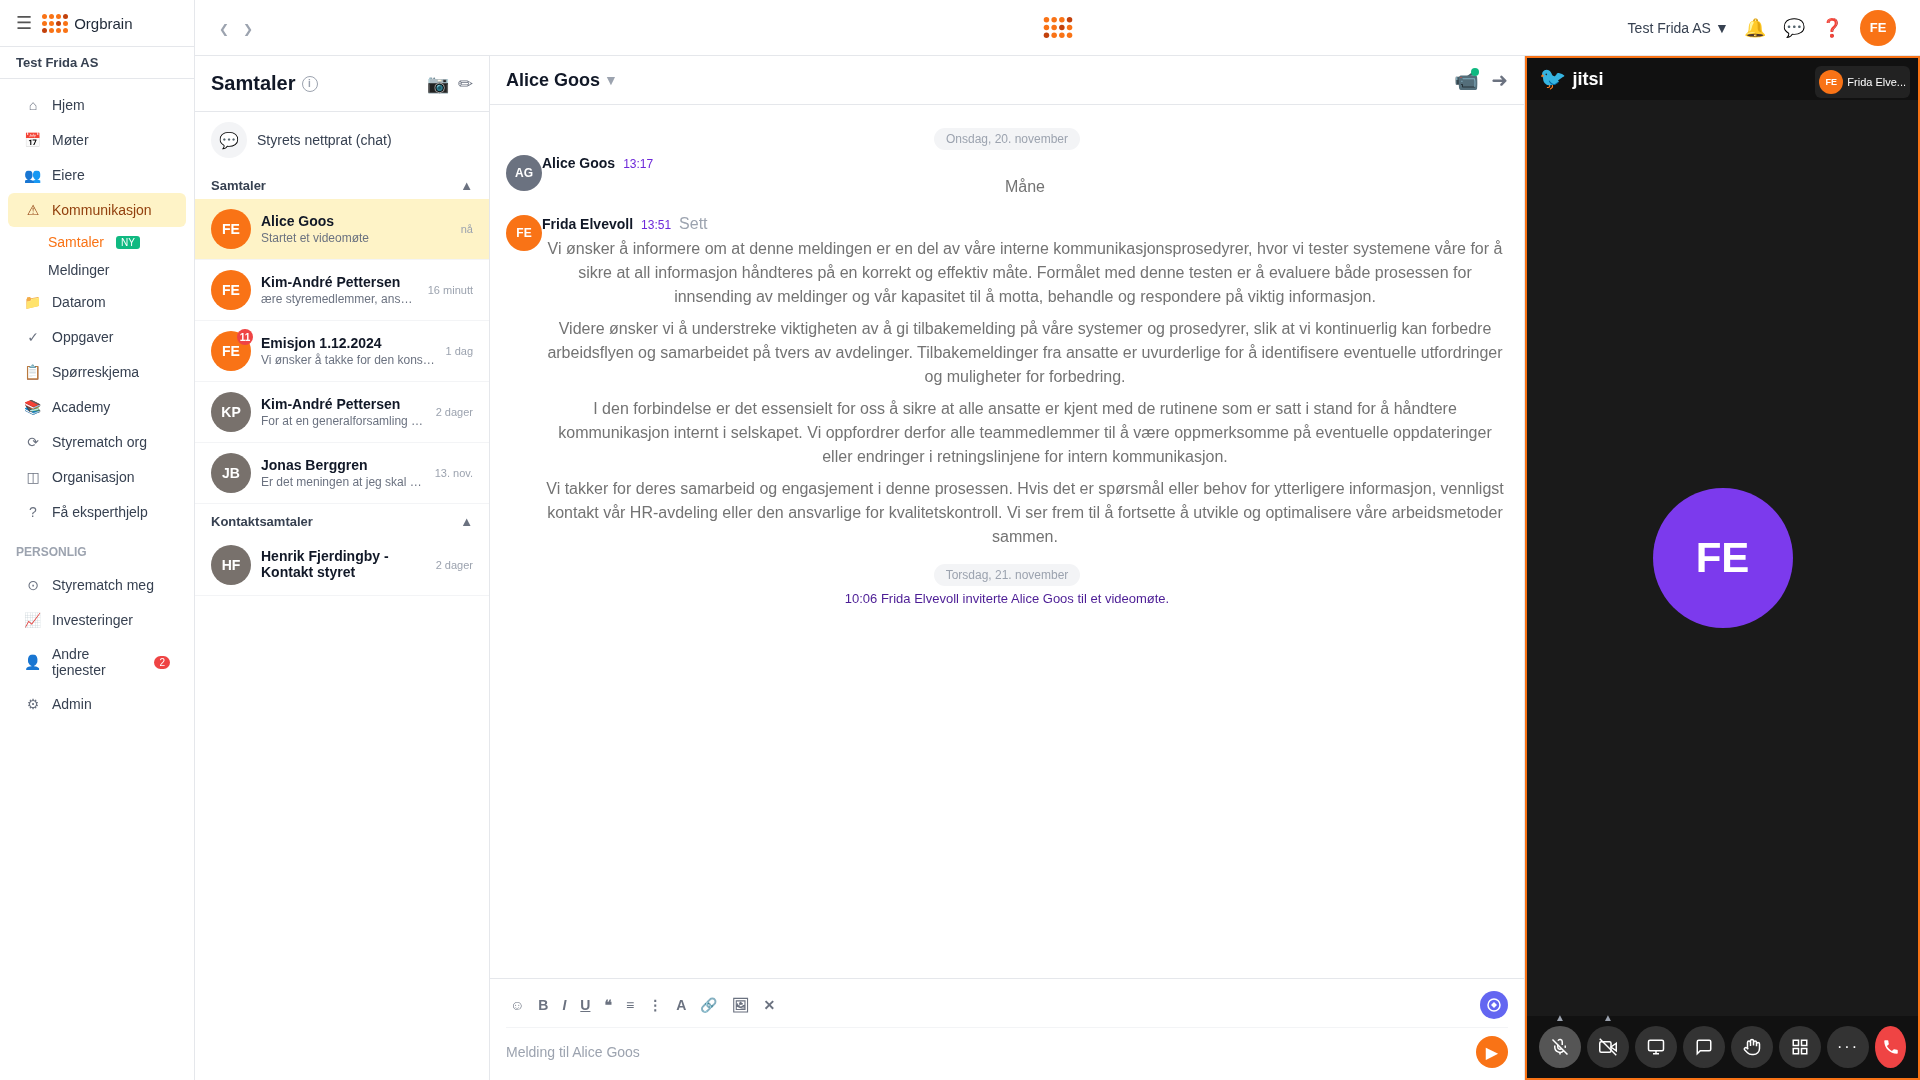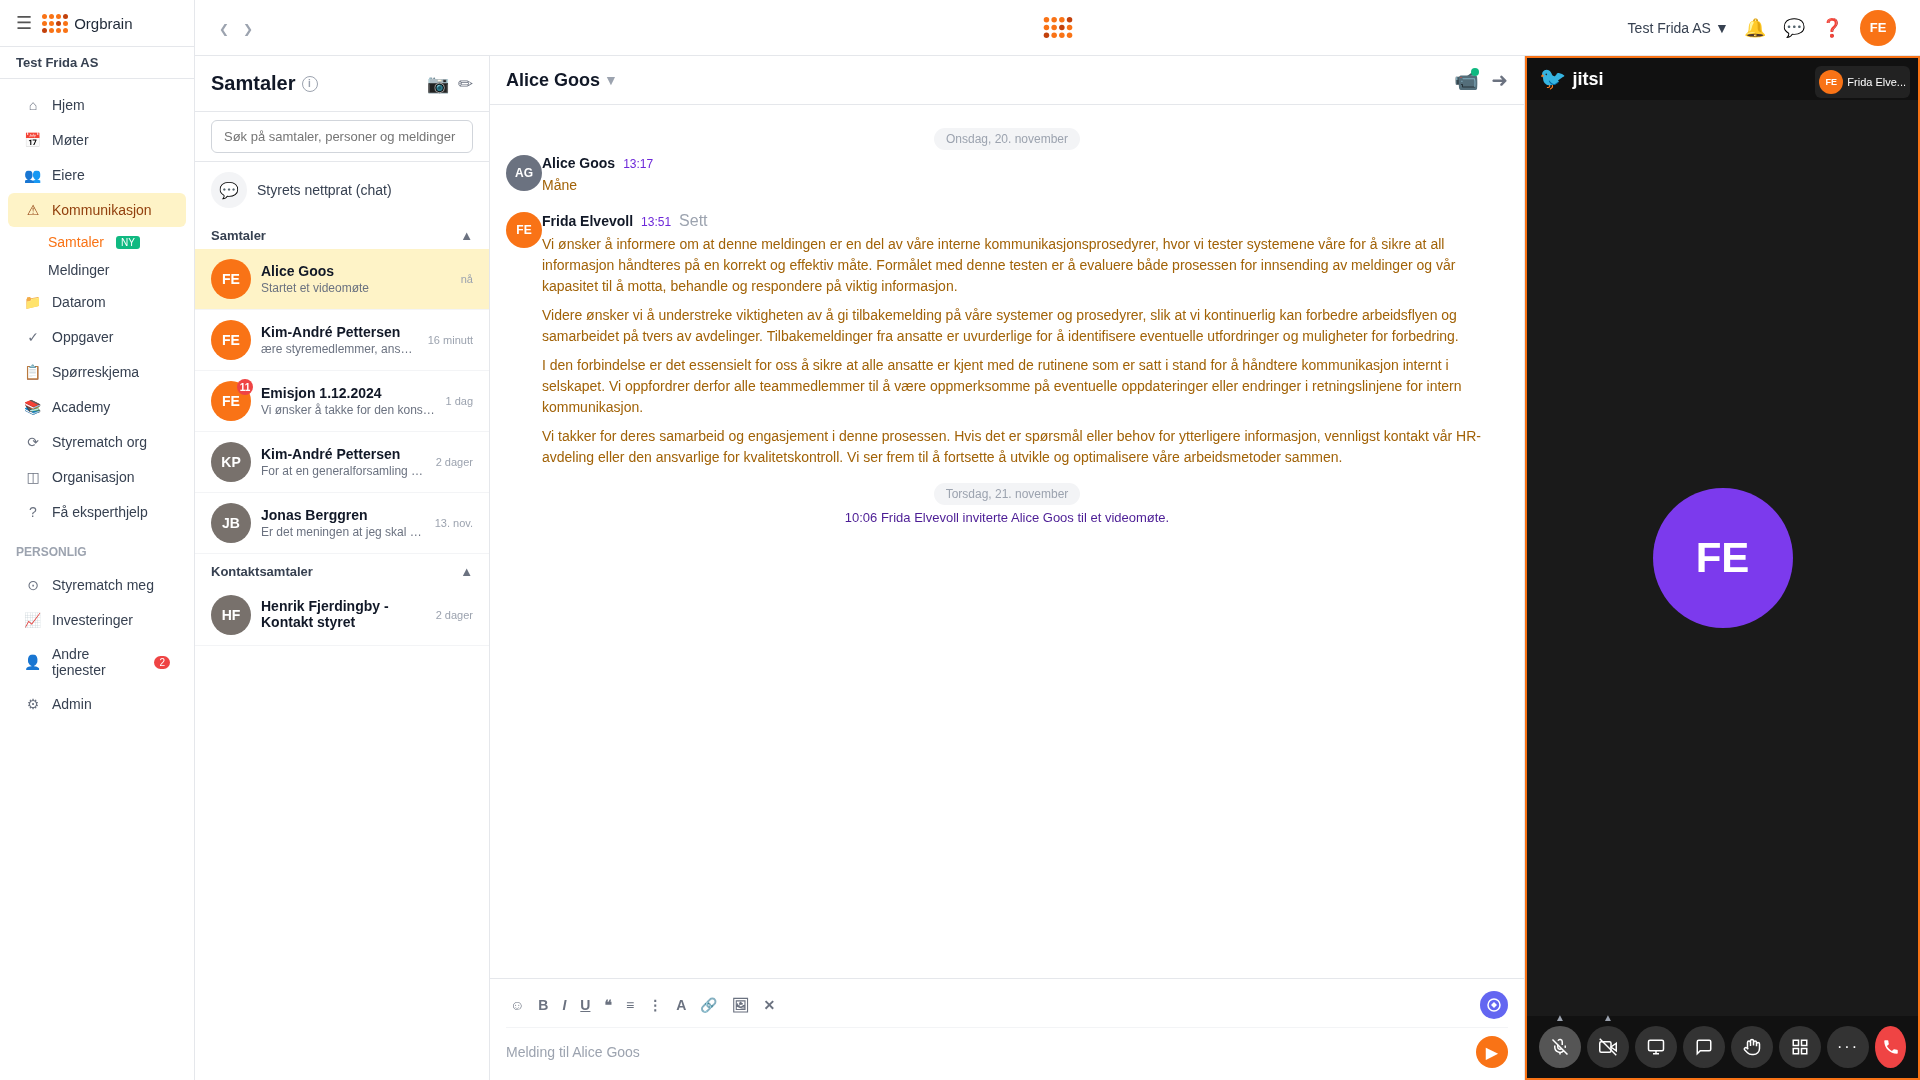--- a/index.html
+++ b/index.html
@@ -52,21 +52,21 @@
     .chat-header-left { display: flex; align-items: center; gap: 8px; }
     .chat-header-actions { display: flex; align-items: center; gap: 12px; color: #6b7280; }
     .chat-messages { flex: 1; overflow-y: auto; padding: 16px; }
     .message-row { display: flex; gap: 0; margin-bottom: 16px; }
     .msg-avatar { width: 36px; height: 36px; border-radius: 50%; display: flex; align-items: center; justify-content: center; color: white; font-size: 12px; font-weight: 700; flex-shrink: 0; }
     .msg-content { flex: 1; }
     .msg-header { display: flex; align-items: baseline; gap: 8px; margin-bottom: 4px; }
     .msg-name { font-size: 14px; font-weight: 600; color: #111827; }
     .msg-time { font-size: 12px; color: #6d28d9; }
     .msg-status { font-size: 16px; color: #9ca3af; }
-    .msg-text { font-size: 14px; color: #a16207; line-height: 1.5; }
+    .msg-text { font-size: 16px; color: #737373; line-height: 1.5; text-align: center; }
     .msg-text p { margin-bottom: 8px; }
     .msg-text p:last-child { margin-bottom: 0; }
     .chat-input-area { border-top: 1px solid #e5e7eb; padding: 12px 16px; }
     .chat-toolbar { display: flex; align-items: center; gap: 6px; margin-bottom: 8px; padding-bottom: 8px; border-bottom: 1px solid #f3f4f6; }
     .toolbar-btn { color: #6b7280; cursor: pointer; padding: 2px 4px; font-size: 14px; font-weight: 600; }
     .chat-input { display: flex; align-items: center; }
     .chat-input input { flex: 1; border: none; outline: none; font-size: 14px; color: #374151; }
     .chat-input input::placeholder { color: #9ca3af; }
     .send-btn { width: 32px; height: 32px; background: #f97316; border-radius: 50%; display: flex; align-items: center; justify-content: center; cursor: pointer; color: white; margin-left: auto; }
 
@@ -240,23 +240,20 @@
       <div class="conversations-panel">
         <div class="conv-header">
           <span class="conv-title">
             <span>Samtaler</span>
             <span class="info-icon">i</span>
           </span>
           <div class="conv-title-icons">
             <span style="font-size:18px;color:#6b7280;cursor:pointer;">📷</span>
             <span style="font-size:18px;color:#6b7280;cursor:pointer;">✏</span>
           </div>
-        </div>
-        <div class="conv-search">
-          <input type="text" placeholder="Søk på samtaler, personer og meldinger" style="">
         </div>
 
         <div class="chat-special">
           <div class="chat-icon">💬</div>
           <span style="font-size:14px;color:#374151;">Styrets nettprat (chat)</span>
         </div>
 
         <div class="conv-section-label">
           <span>Samtaler</span>
           <span style="color:#6b7280;">▲</span>

